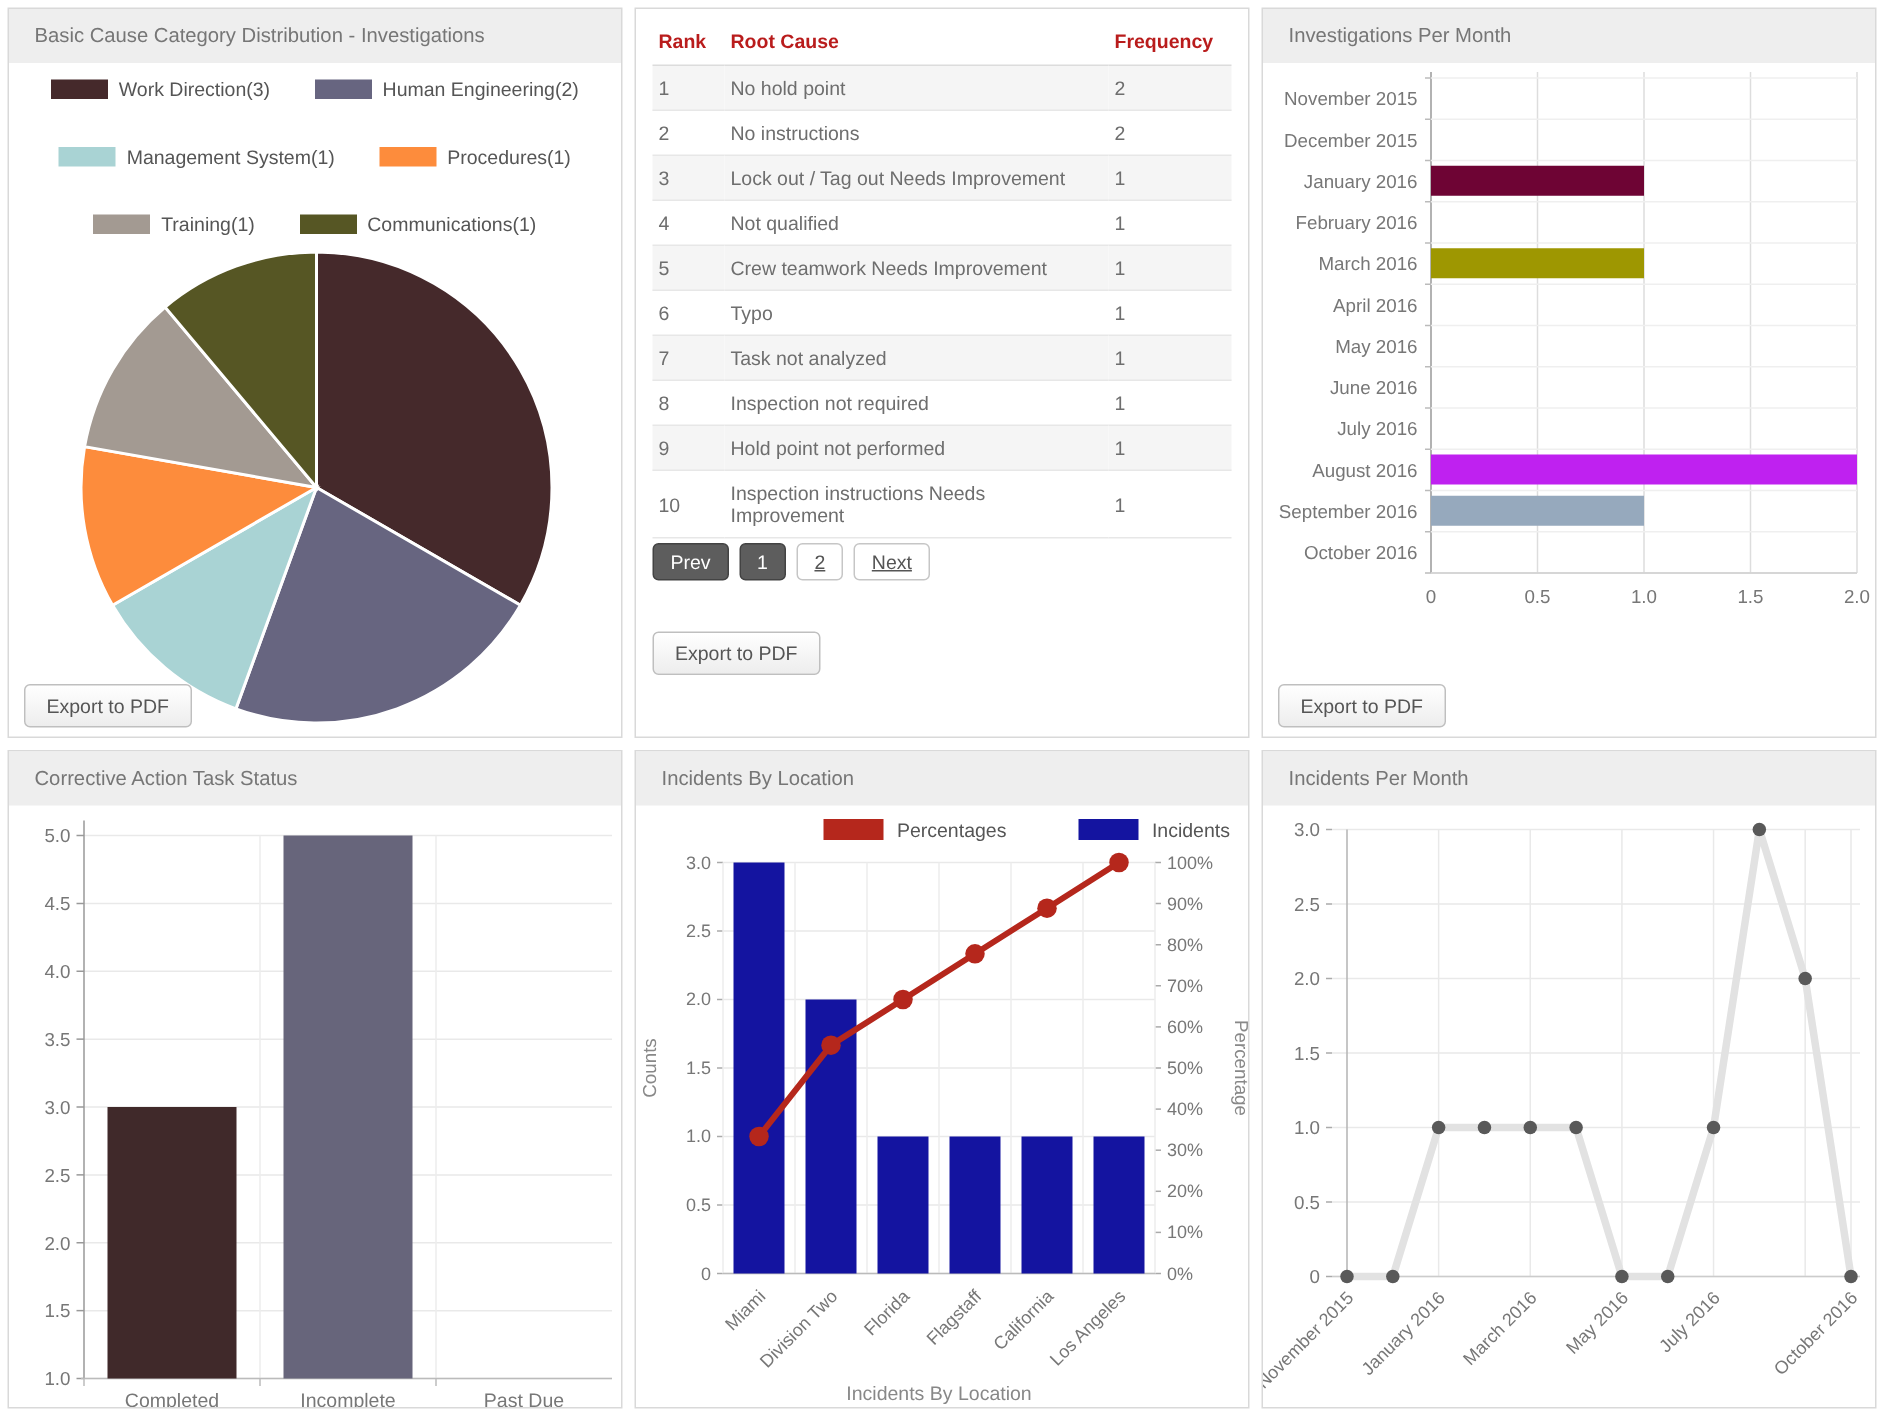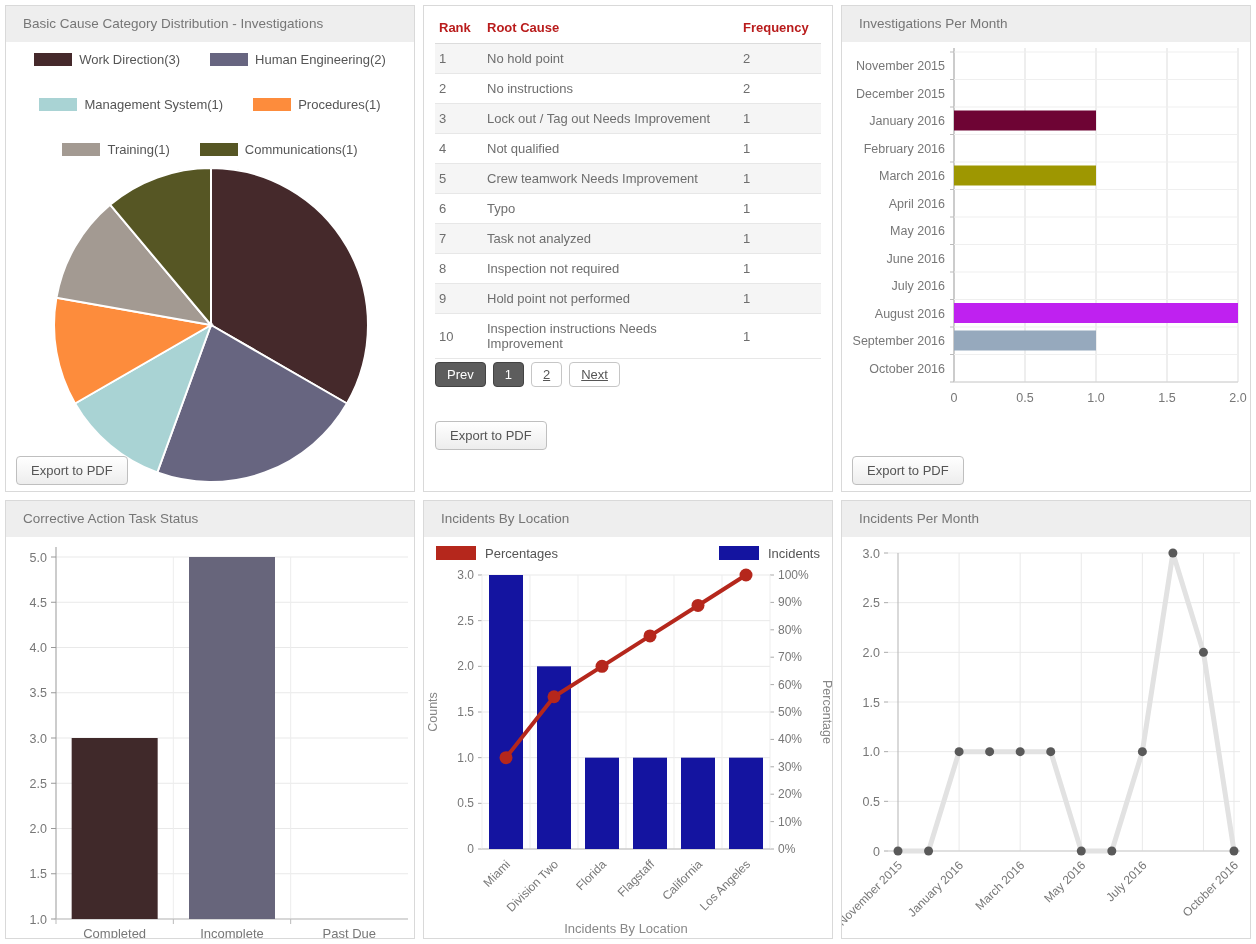--- a/index.html
+++ b/index.html
@@ -13,22 +13,22 @@
   .panel-body { position: relative; }
 
   
   .pie-legend { display: flex; flex-wrap: wrap; justify-content: center;
     column-gap: 16px; row-gap: 7px; padding: 10px 6px 2px 6px; gap: 30px; }
   .pie-legend .item { display: flex; align-items: center; gap: 7px;
     font-size: 13px; color: #555; }
   .pie-legend .swatch { width: 38px; height: 13px; display: inline-block; }
 
   
-  .pareto-legend { display: flex; justify-content: space-between; align-items: center;
-    gap: 3px; padding: 9px 0 0 0; }
+  .pareto-legend { display: flex; justify-content: flex-end; align-items: center;
+    gap: 24px; padding: 9px 0 0 0; }
   .pareto-legend .item { display: flex; align-items: center; gap: 9px;
     font-size: 13px; color: #555; margin: 0 12px; }
   .pareto-legend .swatch { width: 40px; height: 14px; display: inline-block; }
 
   
   table.rc-table { border-collapse: collapse; width: calc(100% - 22px); margin: 6px 11px 0 11px; }
   table.rc-table th { text-align: left; font-size: 13px; font-weight: bold; color: #b91c1c;
     padding: 8px 4px; border-bottom: 1px solid #dcdcdc; }
   table.rc-table td { font-size: 13px; color: #6e6e6e; padding: 7px 4px;
     border-bottom: 1px solid #e7e7e7; }

